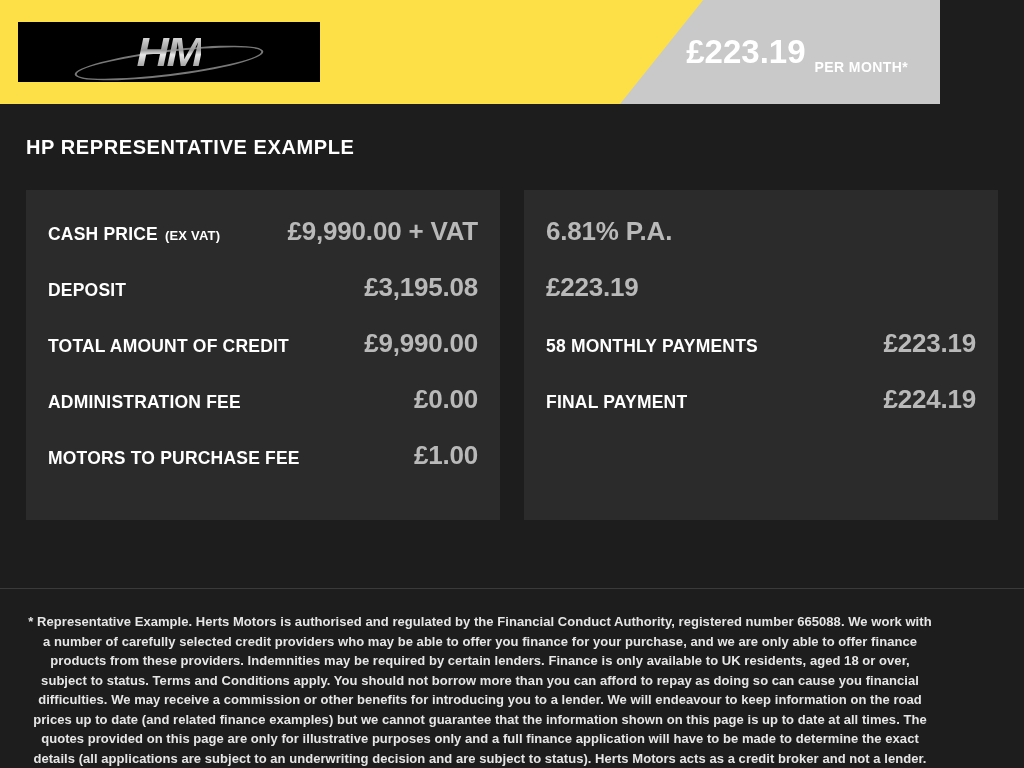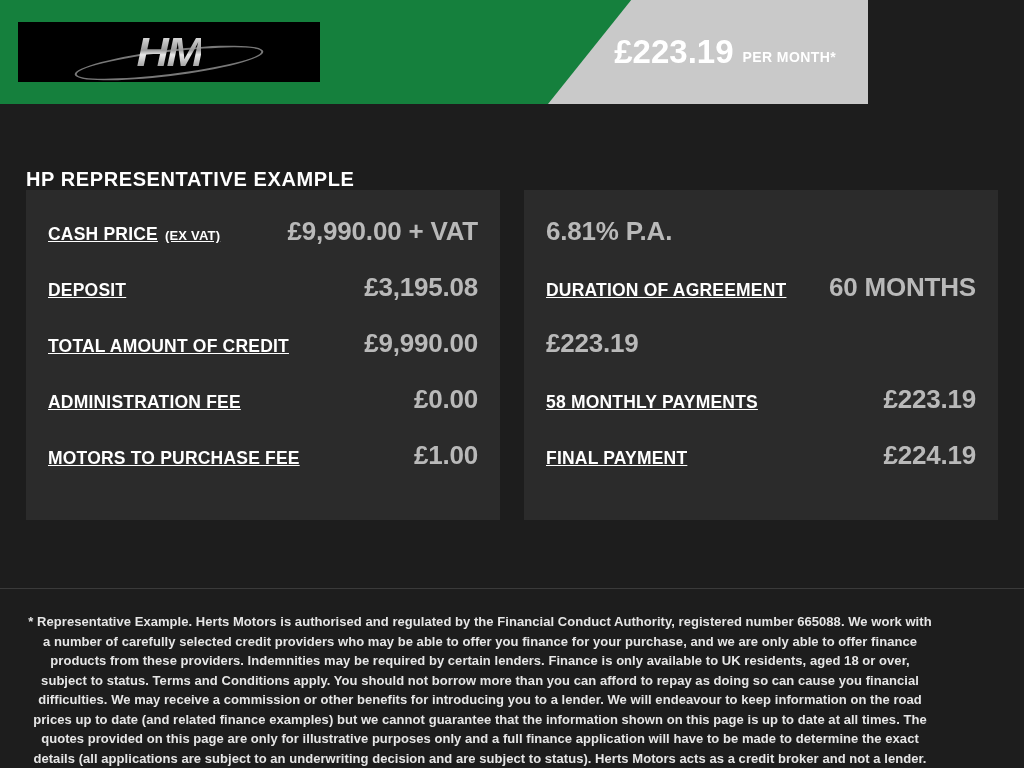--- a/index.html
+++ b/index.html
@@ -13,23 +13,23 @@
   .page {
     position: relative;
     width: 1024px;
     height: 768px;
     background: #1d1d1d;
   }
 
   
   .header {
     position: relative;
-    width: 868px;
+    width: 940px;
     height: 104px;
-    background: #15803d;
+    background: #fde047;
     overflow: hidden;
   }
   .logo-box {
     position: absolute;
     left: 18px;
     top: 22px;
     width: 302px;
     height: 60px;
     background: #000000;
     display: flex;
@@ -83,33 +83,32 @@
     color: #ffffff;
     letter-spacing: 0px;
   }
   .price-per {
     font-size: 14px;
     font-weight: bold;
     color: #ffffff;
     margin-left: 9px;
     letter-spacing: .4px;
     position: relative;
-    top: 5px;
+    top: 15px;
   }
 
   
   .title {
     position: absolute;
     left: 26px;
     top: 136px;
     font-size: 20px;
     font-weight: bold;
     color: #ffffff;
     letter-spacing: .6px;
-    margin-top: 32px;
   }
 
   
   .panels {
     position: absolute;
     left: 26px;
     top: 190px;
     width: 972px;
     display: flex;
     gap: 24px;
@@ -124,21 +123,20 @@
     align-items: baseline;
     justify-content: space-between;
     height: 56px;
   }
   .row-label {
     font-size: 17.5px;
     font-weight: bold;
     color: #ffffff;
     letter-spacing: .2px;
     white-space: nowrap;
-    text-decoration: underline;
   }
   .row-sub {
     font-size: 13px;
     font-weight: bold;
     color: #ffffff;
     margin-left: 7px;
     letter-spacing: .2px;
   }
   .row-value {
     font-size: 26px;
@@ -213,24 +211,20 @@
         <div class="row-label">MOTORS TO PURCHASE FEE</div>
         <div class="row-value">£1.00</div>
       </div>
     </div>
 
     <div class="panel">
       <div class="row">
         <div class="row-value">6.81% P.A.</div>
       </div>
       <div class="row">
-        <div class="row-label">DURATION OF AGREEMENT</div>
-        <div class="row-value">60 MONTHS</div>
-      </div>
-      <div class="row">
         <div class="row-value">£223.19</div>
       </div>
       <div class="row">
         <div class="row-label">58 MONTHLY PAYMENTS</div>
         <div class="row-value">£223.19</div>
       </div>
       <div class="row">
         <div class="row-label">FINAL PAYMENT</div>
         <div class="row-value">£224.19</div>
       </div>

